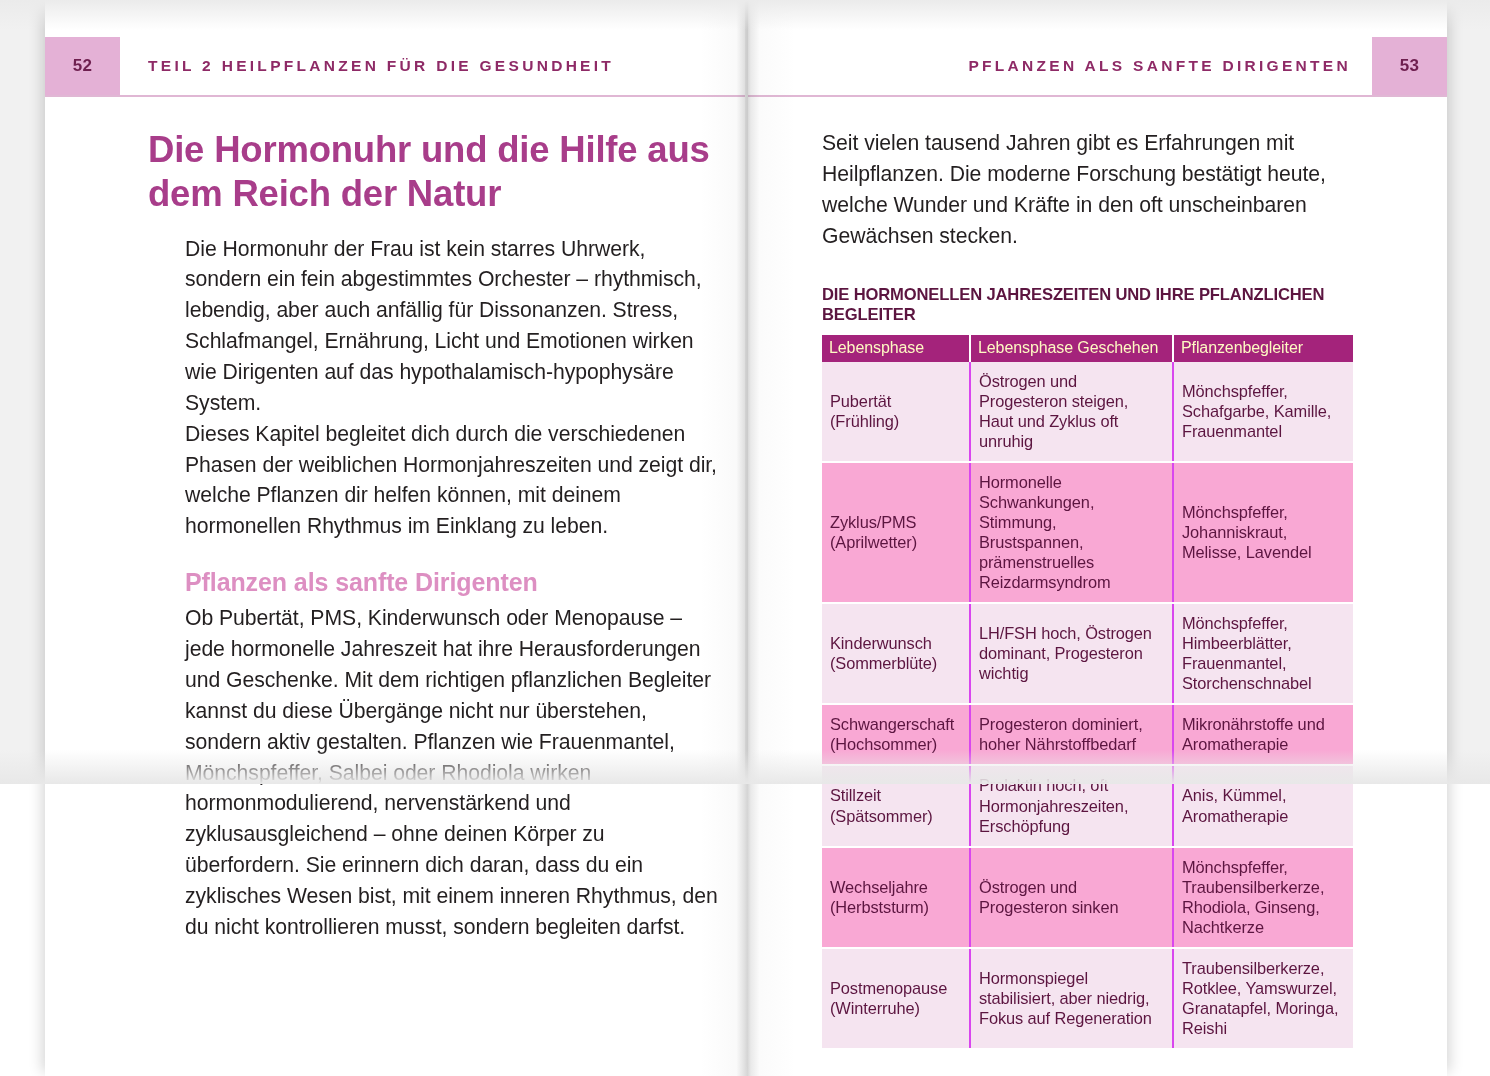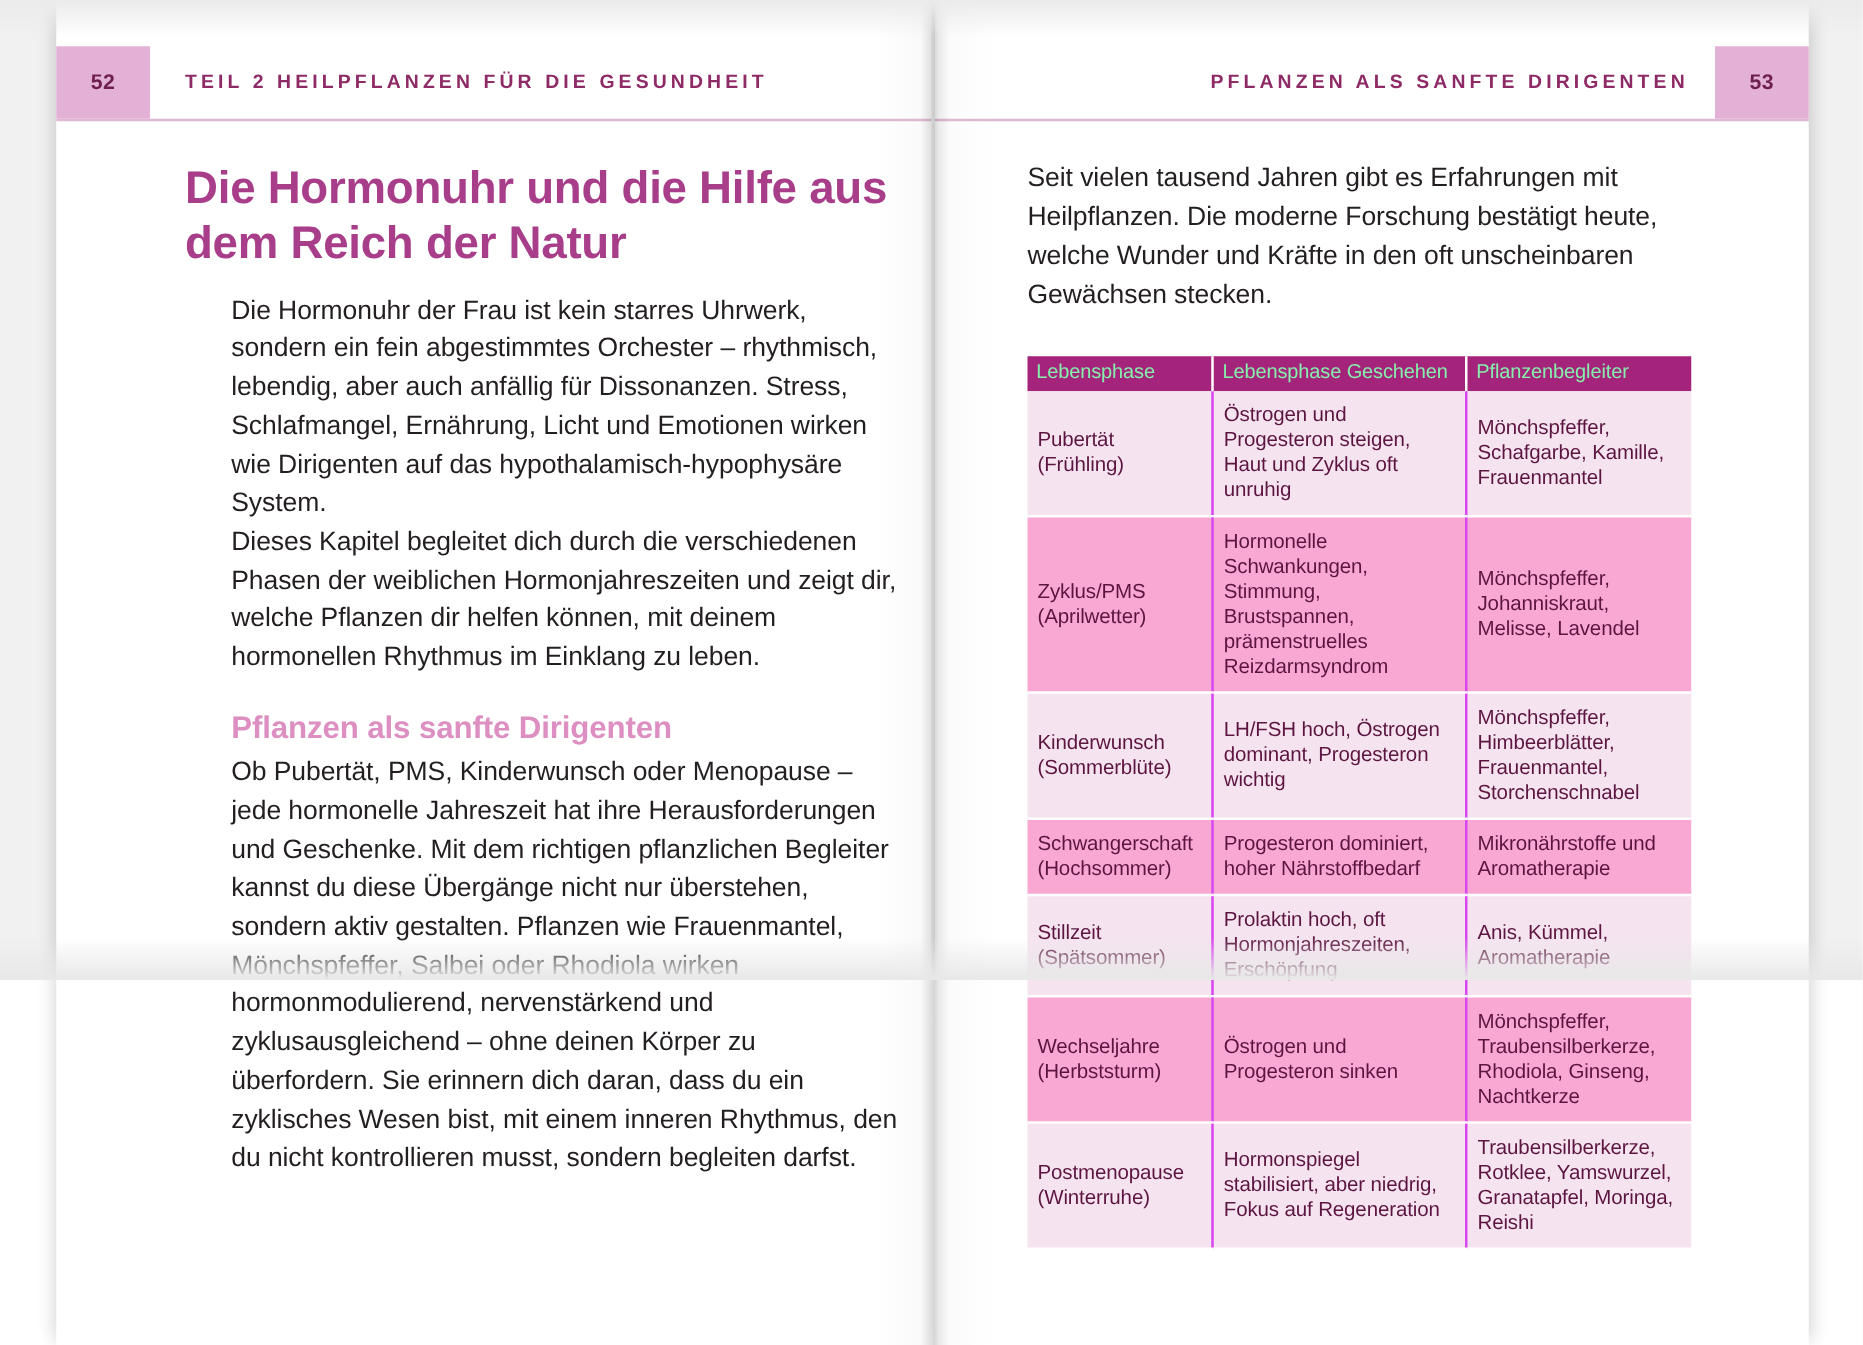--- a/index.html
+++ b/index.html
@@ -154,21 +154,21 @@
     letter-spacing: -0.15px;
   }
   table.hormontab {
     border-collapse: collapse;
     width: 531px;
     table-layout: fixed;
     margin-top: 11px;
   }
   table.hormontab th {
     background: #a4237b;
-    color: #86efac;
+    color: #fef9c3;
     font-size: 16px;
     font-weight: normal;
     text-align: left;
     padding: 4px 7px 5px 7px;
     border-right: 2px solid #ffffff;
     letter-spacing: -0.1px;
     line-height: 1.15;
   }
   table.hormontab th:last-child { border-right: none; }
   table.hormontab td {
@@ -222,20 +222,21 @@
     <div class="runhead right">
       <div class="runtitle r">PFLANZEN ALS SANFTE DIRIGENTEN</div>
       <div class="pagetab r">53</div>
     </div>
 
     <div class="col" style="left:74px; top:128px; width:540px;">
 
       <p class="body">Seit vielen tausend Jahren gibt es Erfahrungen mit Heilpflanzen. Die moderne Forschung bestätigt heute, welche Wunder und Kräfte in den oft unscheinbaren Gewächsen stecken.</p>
 
       <div style="margin-top:34px;">
+        <p class="tabletitle">DIE HORMONELLEN JAHRESZEITEN UND IHRE PFLANZLICHEN BEGLEITER</p>
 
         <table class="hormontab">
           <colgroup>
             <col class="colw1">
               <col class="colw2">
               <col class="colw3">
           </colgroup>
           <thead>
             <tr>
               <th>Lebensphase</th>

